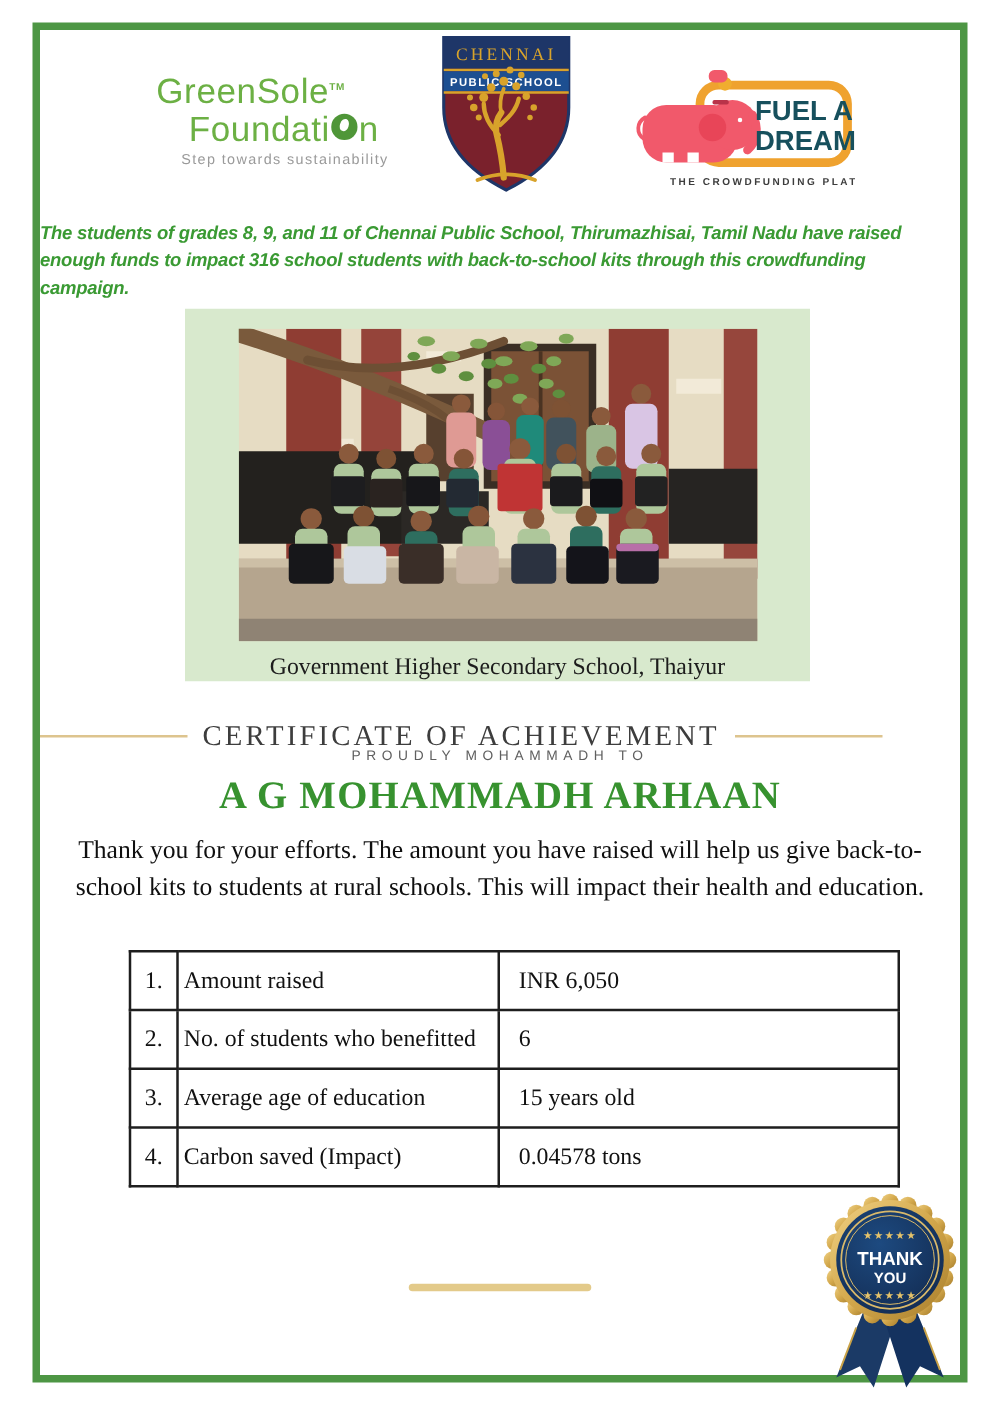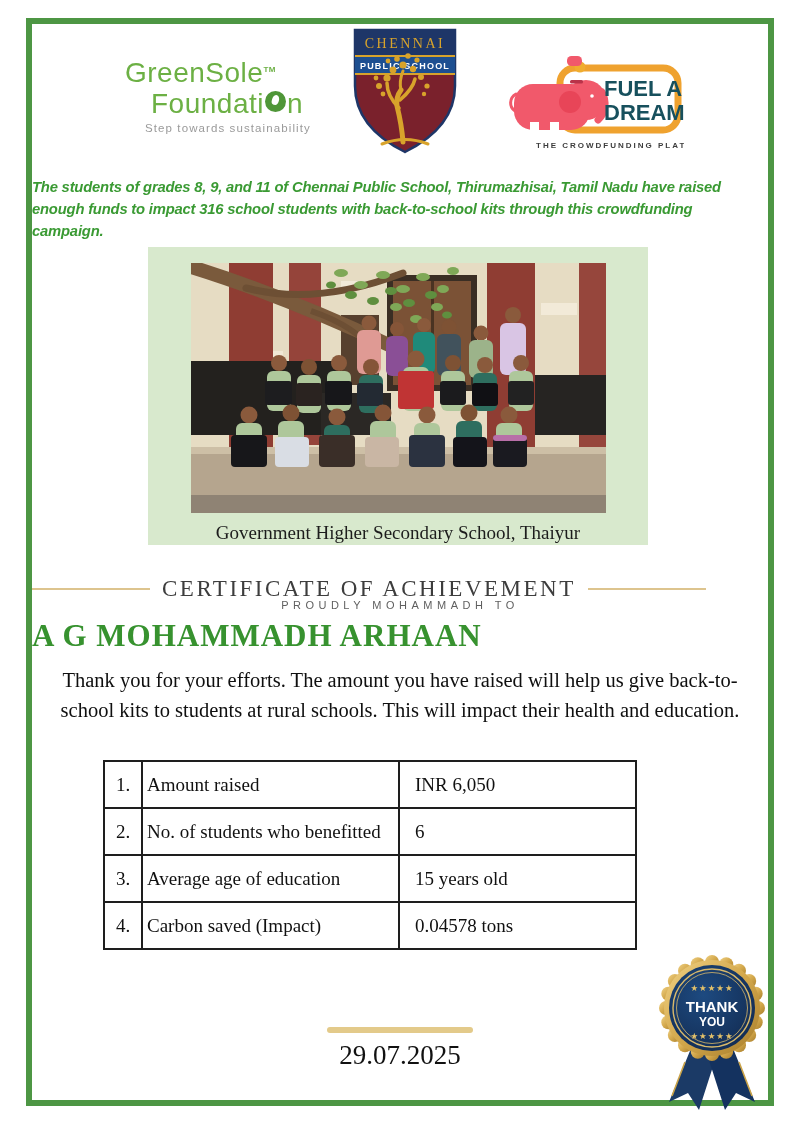--- a/index.html
+++ b/index.html
@@ -35,34 +35,34 @@
   .photo-caption { font-family:"Liberation Serif", serif; font-size:19px; color:#1c1c1c; margin-top:5px; }
 
   
   .title-row { position:absolute; left:0; top:552px; width:100%;
                display:flex; align-items:center; justify-content:flex-start; }
   .title-line { width:118px; height:2.5px; background:#ddc48e; }
   .title-text { font-family:"Liberation Serif", serif; font-size:23px; color:#3d3d3d;
                 letter-spacing:2.5px; margin:0 12px; white-space:nowrap; }
   .presented { position:absolute; left:0; top:575px; width:100%; text-align:center;
                font-size:11px; letter-spacing:4.5px; color:#5f5f5f; }
-  .recipient { position:absolute; left:0; top:594px; width:100%; text-align:left;
+  .recipient { position:absolute; left:0; top:594px; width:100%; text-align:center;
                font-family:"Liberation Serif", serif; font-size:31px; font-weight:600;
                color:#37922f; letter-spacing:1px; }
   .message { position:absolute; left:0; top:641px; width:100%; text-align:center; }
   .message-text { display:inline-block; width:688px; font-family:"Liberation Serif", serif;
                   font-size:20.5px; color:#0f0f0f; line-height:30px; }
 
   
   .impact-table { position:absolute; left:71px; top:736px; border-collapse:collapse;
                   font-family:"Liberation Serif", serif; font-size:19px; color:#111; }
   .impact-table td { border:2px solid #1e1e1e; height:47px; }
   .col-num { width:38px; text-align:center; }
   .col-label { width:257px; padding-left:4px; }
-  .col-value { width:237px; padding-left:15px; }
+  .col-value { width:320px; padding-left:15px; }
 
   
   .date-block { position:absolute; left:0; top:1003px; width:100%; text-align:center; }
   .date-line { display:block; margin:0 auto 7px auto; width:146px; height:6px;
                border-radius:3px; background:#e3ca8a; }
   .date-text { font-family:"Liberation Serif", serif; font-size:27px; color:#111; }
 
   
   .badge { position:absolute; left:615px; top:926px; width:130px; height:162px; }
 </style>
@@ -284,21 +284,20 @@
       <tr>
         <td class="col-num">4.</td>
         <td class="col-label">Carbon saved (Impact)</td>
         <td class="col-value">0.04578 tons</td>
       </tr>
     </tbody>
   </table>
 
   <div class="date-block">
     <span class="date-line"></span>
-    <div class="date-text">29.07.2025</div>
   </div>
 
   <svg class="badge" viewBox="0 0 130 162">
     <defs>
       <linearGradient id="goldGrad" x1="0" y1="0" x2="1" y2="1">
         <stop offset="0" stop-color="#f0d184"></stop>
           <stop offset="0.5" stop-color="#d3a84c"></stop>
           <stop offset="1" stop-color="#a87e2c"></stop>
       </linearGradient>
       <radialGradient id="navyGrad" cx="0.4" cy="0.35" r="0.8">

